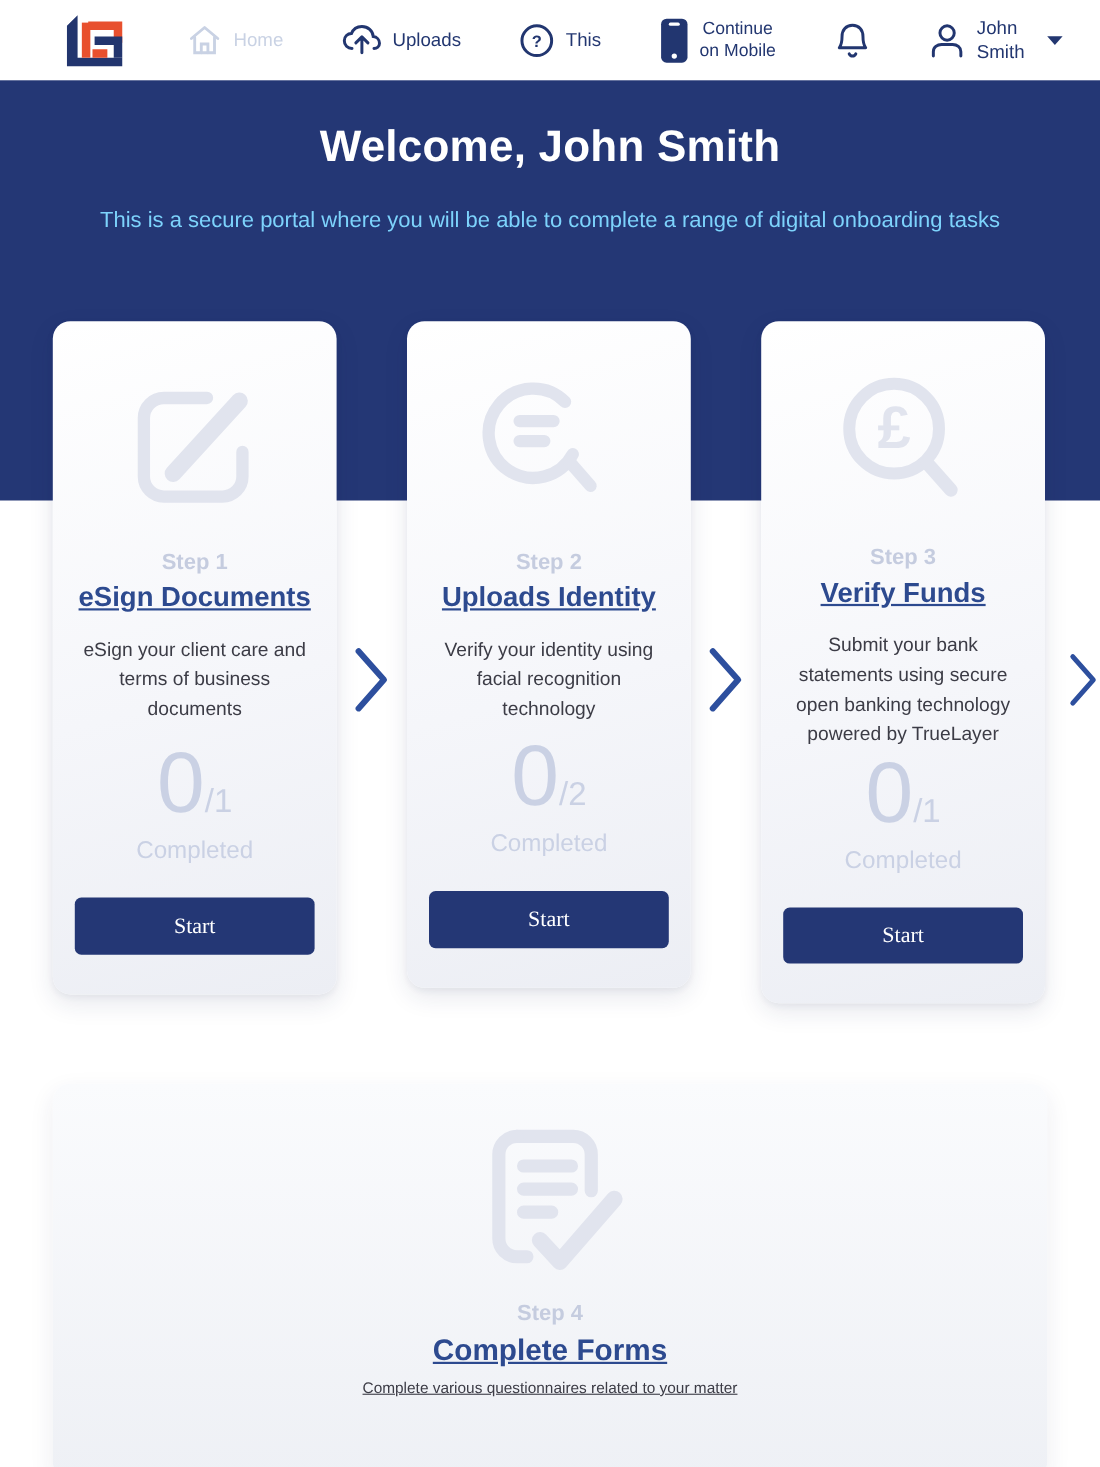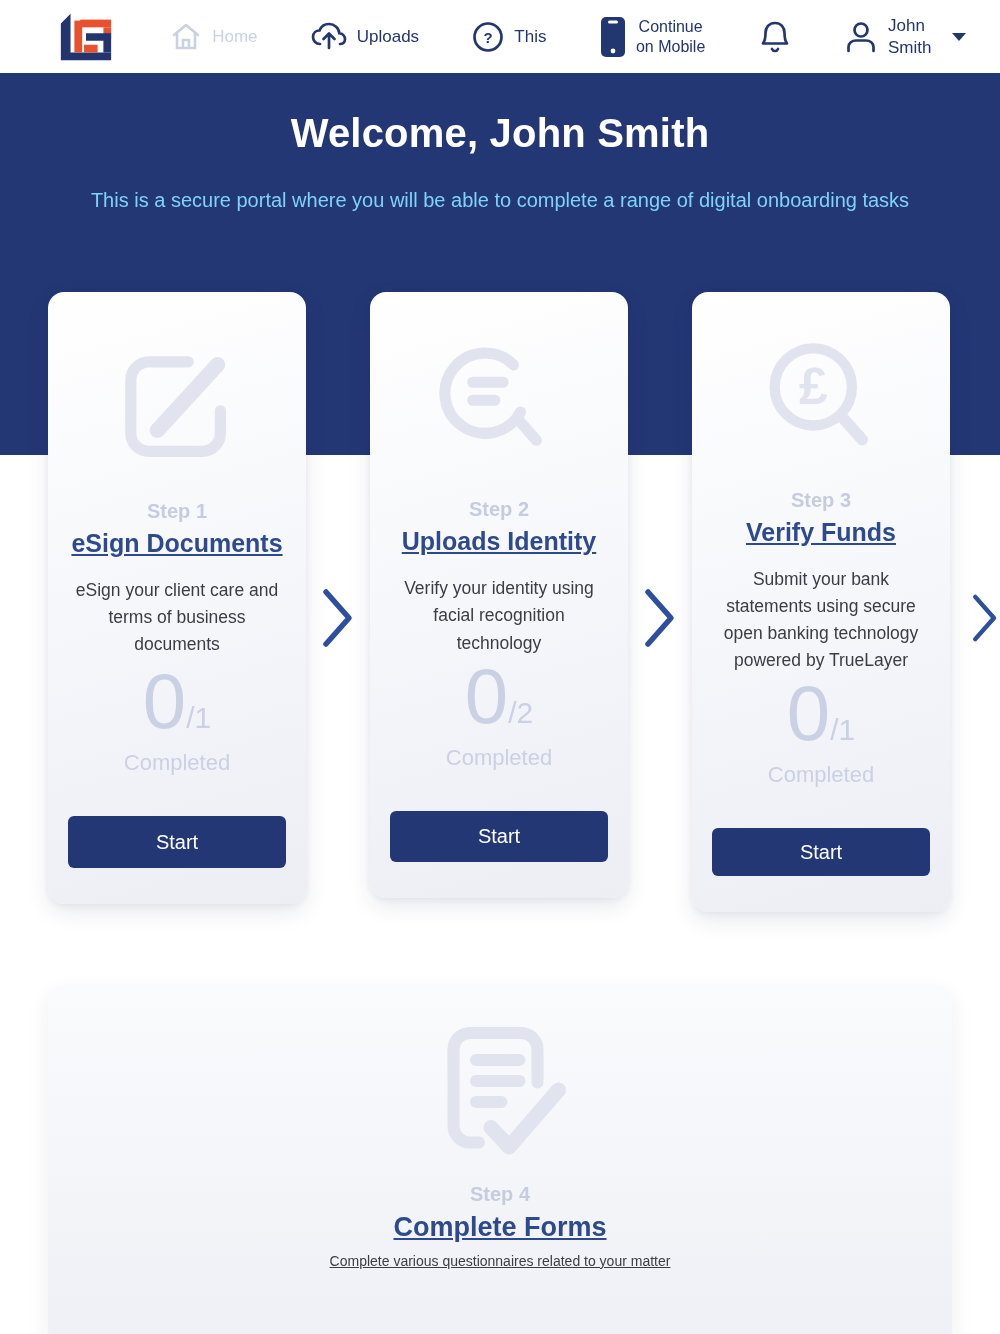--- a/index.html
+++ b/index.html
@@ -37,22 +37,22 @@
   .card.h2 { height: 606px; }
   .card.h3 { height: 620px; }
   .card-icon { margin-top: 4px; }
   .step-label { margin-top: 22px; font-size: 20px; font-weight: bold; color: #c5ccdf; }
   .card-title { margin-top: 6px; font-size: 25px; font-weight: bold; color: #2d4a8f; text-decoration: underline; }
   .card-desc { margin-top: 19px; font-size: 17.5px; line-height: 1.55; color: #3c3c46; }
   .counter { margin-top: auto; color: #cad1e4; line-height: 1; }
   .counter .big { font-size: 78px; font-weight: 300; }
   .counter .frac { font-size: 30px; font-weight: 300; }
   .completed { margin-top: 10px; font-size: 22px; color: #cad1e4; }
-  .start-btn { margin-top: 40px; width: 100%; height: 52px; background: #243775;
-    color: #ffffff; font-size: 20px; font-family: Liberation Sans, sans-serif;
+  .start-btn { margin-top: 30px; width: 100%; height: 52px; background: #243775;
+    color: #ffffff; font-size: 20px; font-family: Liberation Serif, serif;
     border: none; border-radius: 6px; cursor: pointer; }
   .chev-gap { width: 64px; flex: none; display: flex; justify-content: center;
     margin-top: 296px; }
   .chev-gap.end { width: 48px; justify-content: flex-start; padding-left: 22px; }
 
   
   .forms-panel { margin: 73px 48px 0; height: 360px; border-radius: 16px;
     background: linear-gradient(180deg, #fafbfd 0%, #eef0f5 100%);
     box-shadow: 0 8px 22px rgba(32, 44, 92, 0.08);
     display: flex; flex-direction: column; align-items: center; text-align: center;

